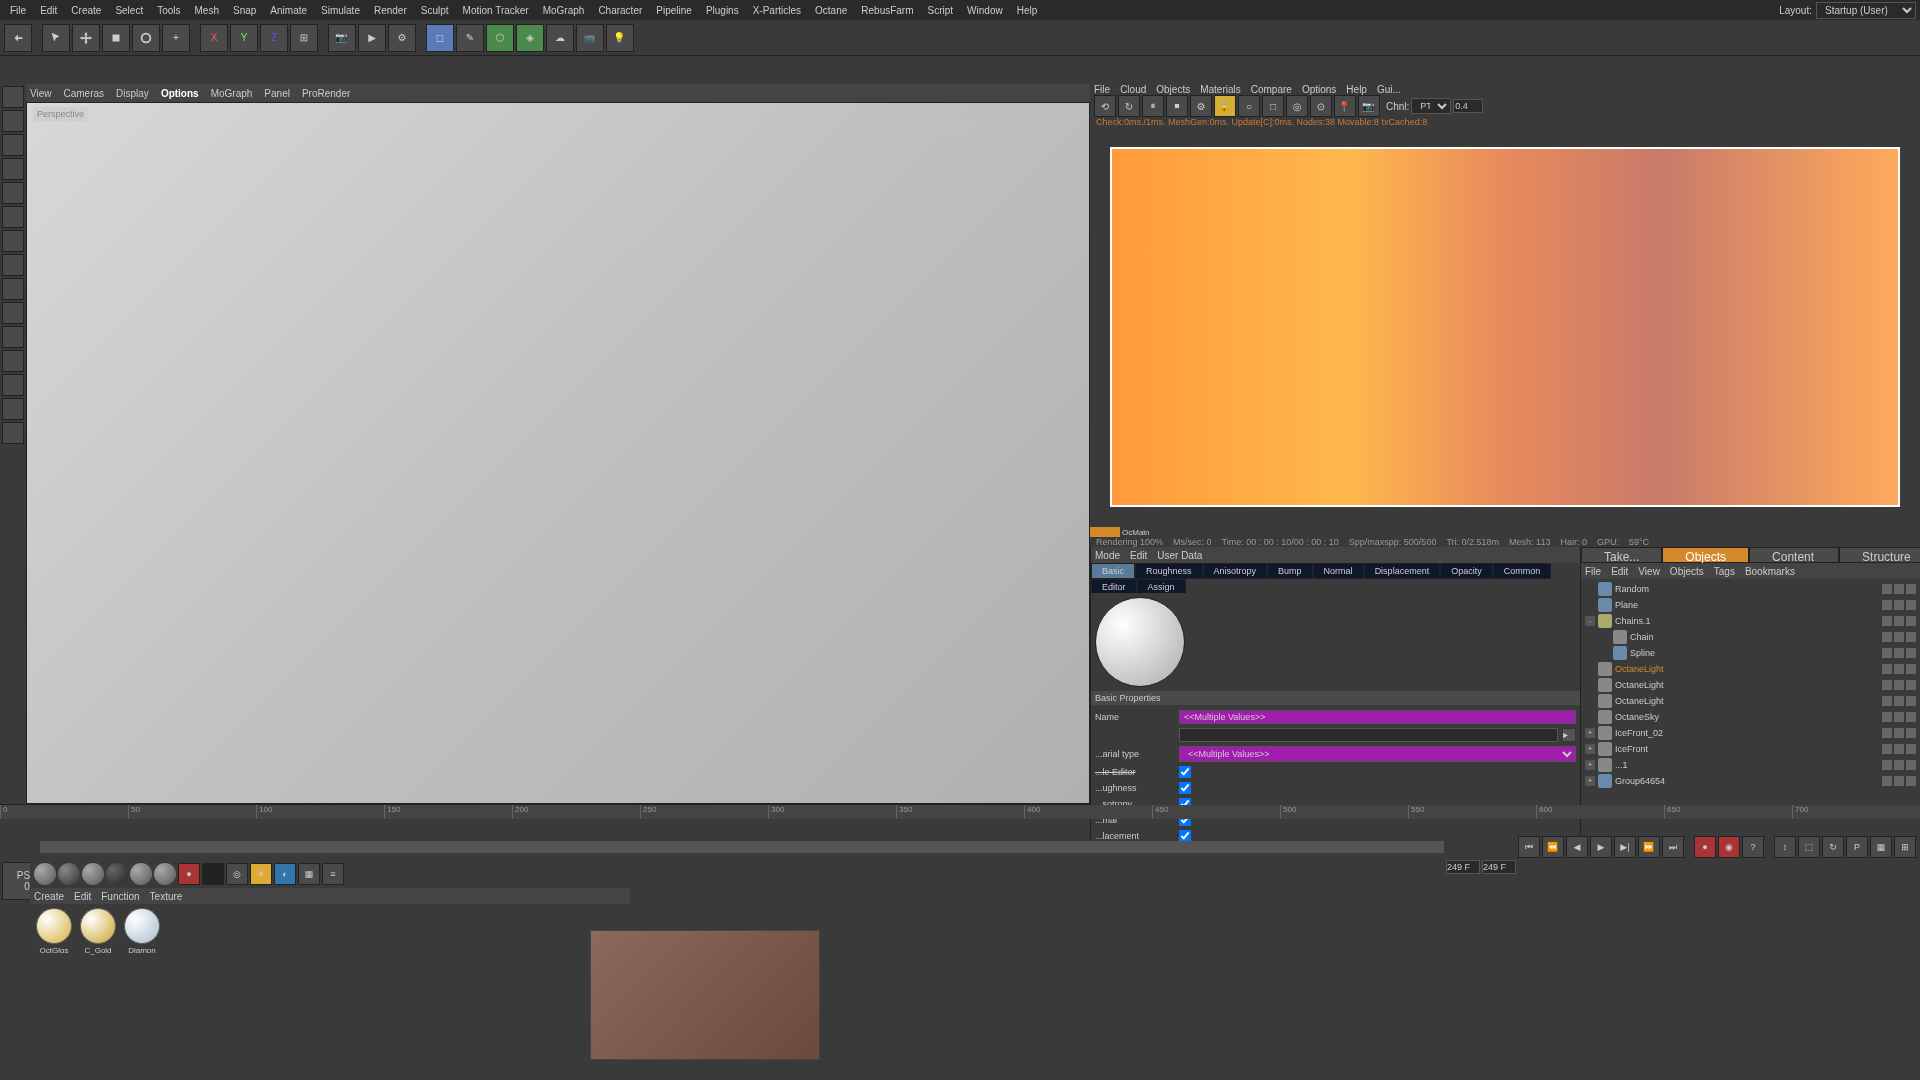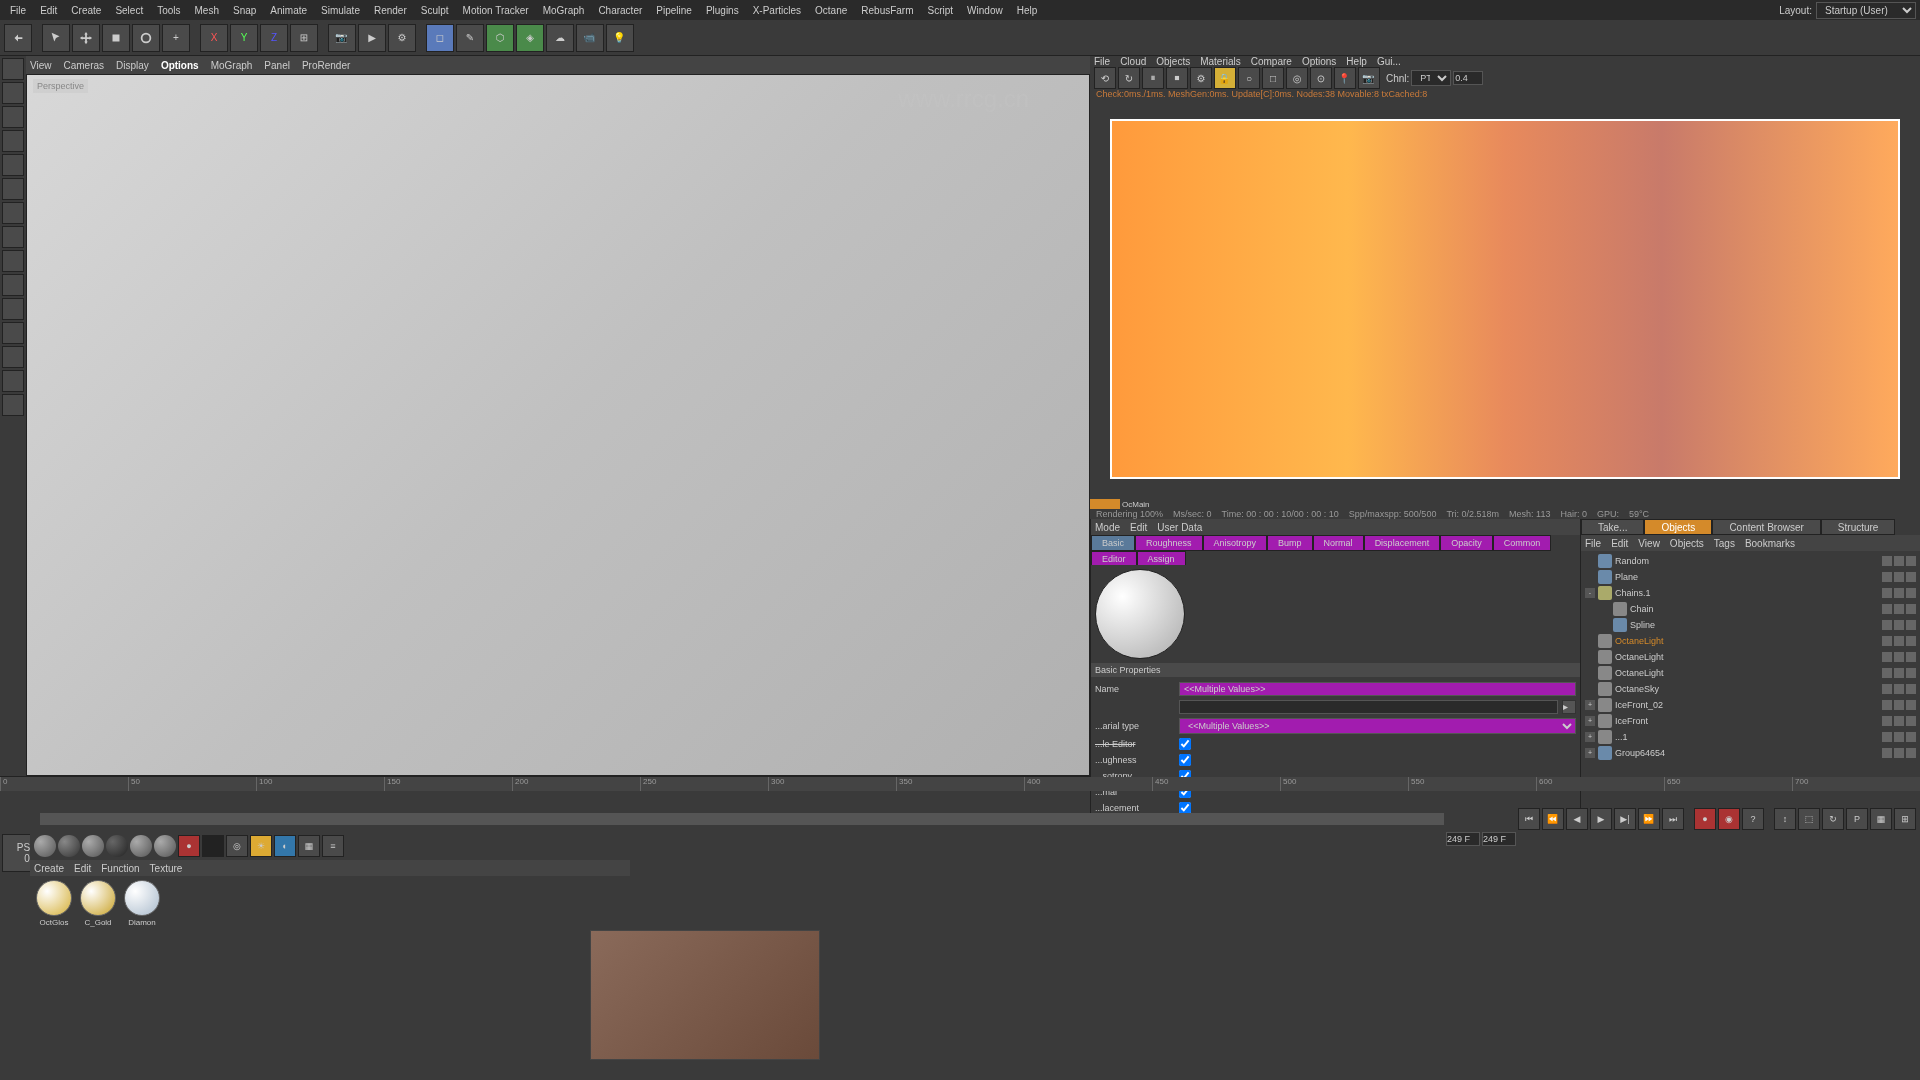--- a/index.html
+++ b/index.html
@@ -6,21 +6,21 @@
 body { background: #3a3a3a; color: #ccc; font-size: 10px; overflow: hidden; width: 1920px; height: 1080px; }
 .menubar { background: #2a2a2a; height: 20px; display: flex; align-items: center; padding: 0 4px; justify-content: space-between; }
 .menubar-left { display: flex; gap: 2px; }
 .menubar-right { display: flex; align-items: center; gap: 4px; }
 .menu-item { padding: 2px 6px; cursor: pointer; color: #ccc; }
 .layout-label { color: #ccc; }
 .layout-select { background: #2a2a2a; color: #ccc; border: 1px solid #555; padding: 1px 4px; width: 100px; font-size: 10px; }
 .toolbar { background: #3a3a3a; height: 36px; display: flex; align-items: center; padding: 0 4px; gap: 2px; border-bottom: 1px solid #222; }
 .tool-btn { width: 28px; height: 28px; background: #4a4a4a; border: 1px solid #222; display: flex; align-items: center; justify-content: center; cursor: pointer; }
 .tool-sep { width: 6px; }
-.main-area { display: flex; height: 720px; }
+.main-area { display: flex; height: 720px; margin-top: 28px; }
 .left-toolbar { width: 26px; background: #3a3a3a; display: flex; flex-direction: column; gap: 2px; padding: 2px; }
 .left-tool { width: 22px; height: 22px; background: #4a4a4a; border: 1px solid #222; cursor: pointer; }
 .viewport-container { flex: 1; background: #3a3a3a; display: flex; flex-direction: column; }
 .viewport-menu { height: 18px; background: #444; display: flex; align-items: center; padding: 0 4px; gap: 12px; }
 .vp-menu-item { color: #ccc; cursor: pointer; }
 .vp-menu-item.active { color: #fff; font-weight: bold; }
 .viewport { flex: 1; background: linear-gradient(135deg, #d8d8d8 0%, #c0c0c0 50%, #b0b0b0 100%); position: relative; border: 1px solid #222; }
 .viewport-label { position: absolute; top: 4px; left: 6px; color: #888; font-size: 9px; background: rgba(200,200,200,0.5); padding: 2px 4px; }
 .right-panel { width: 830px; background: #3a3a3a; display: flex; flex-direction: column; }
 .live-viewer-header { height: 16px; background: #555; color: #ccc; padding: 1px 6px; font-size: 9px; }
@@ -52,33 +52,33 @@
 .material-menu { height: 16px; background: #444; display: flex; align-items: center; padding: 0 4px; gap: 10px; }
 .material-grid { flex: 1; background: #3a3a3a; display: flex; gap: 4px; padding: 4px; align-items: flex-start; }
 .material-item { width: 40px; display: flex; flex-direction: column; align-items: center; }
 .material-preview { width: 36px; height: 36px; border-radius: 50%; border: 1px solid #666; }
 .material-label { font-size: 8px; color: #ccc; margin-top: 2px; white-space: nowrap; overflow: hidden; text-overflow: ellipsis; width: 40px; text-align: center; }
 .bottom-mid { flex: 1; background: #3a3a3a; border-left: 1px solid #222; display: flex; flex-direction: column; }
 .attr-menubar { height: 16px; background: #444; display: flex; align-items: center; padding: 0 4px; gap: 10px; }
 .attr-header { height: 18px; background: #3a3a3a; display: flex; align-items: center; padding: 0 4px; gap: 4px; }
 .attr-icon { width: 14px; height: 14px; background: #888; border-radius: 2px; }
 .attr-tabs { height: 30px; background: #3a3a3a; display: flex; flex-wrap: wrap; }
-.attr-tab { padding: 2px 10px; background: #a21caf; border: 1px solid #222; cursor: pointer; font-size: 9px; }
+.attr-tab { padding: 2px 10px; background: #0f172a; border: 1px solid #222; cursor: pointer; font-size: 9px; }
 .attr-tab.active { background: #5a7a9a; }
 .attr-body { flex: 1; background: #3a3a3a; padding: 4px; display: flex; gap: 8px; }
 .mat-preview-big { width: 90px; height: 90px; background: radial-gradient(circle at 30% 30%, #fff, #aaa); border-radius: 50%; border: 1px solid #222; }
 .attr-props { flex: 1; display: flex; flex-direction: column; gap: 2px; }
 .prop-section { background: #4a4a4a; padding: 2px 4px; font-size: 9px; }
 .prop-row { display: flex; align-items: center; gap: 4px; padding: 1px 0; }
 .prop-label { width: 80px; color: #ccc; font-size: 9px; }
 .prop-input { flex: 1; background: #a21caf; color: #ccc; border: 1px solid #555; font-size: 9px; padding: 1px 4px; }
 .prop-check { width: 12px; height: 12px; }
 .bottom-right { width: 340px; background: #3a3a3a; border-left: 1px solid #222; display: flex; flex-direction: column; }
 .obj-tabs { height: 16px; background: #3a3a3a; display: flex; }
-.obj-tab { padding: 2px 16px; background: #4a4a4a; border: 1px solid #222; cursor: pointer; font-size: 10px; }
+.obj-tab { padding: 2px 22px; background: #4a4a4a; border: 1px solid #222; cursor: pointer; font-size: 12px; }
 .obj-tab.active { background: #d48a2a; color: #fff; }
 .obj-menubar { height: 16px; background: #444; display: flex; align-items: center; padding: 0 4px; gap: 10px; }
 .obj-tree { flex: 1; background: #3a3a3a; overflow-y: auto; padding: 2px; }
 .tree-item { display: flex; align-items: center; gap: 3px; padding: 1px 2px; cursor: pointer; }
 .tree-item.highlight { color: #d48a2a; }
 .tree-indent { width: 12px; }
 .tree-expand { width: 10px; height: 10px; background: #555; font-size: 7px; text-align: center; line-height: 10px; cursor: pointer; }
 .tree-icon { width: 14px; height: 14px; background: #789; border-radius: 2px; }
 .tree-label { flex: 1; font-size: 9px; }
 .tree-tags { display: flex; gap: 2px; }

